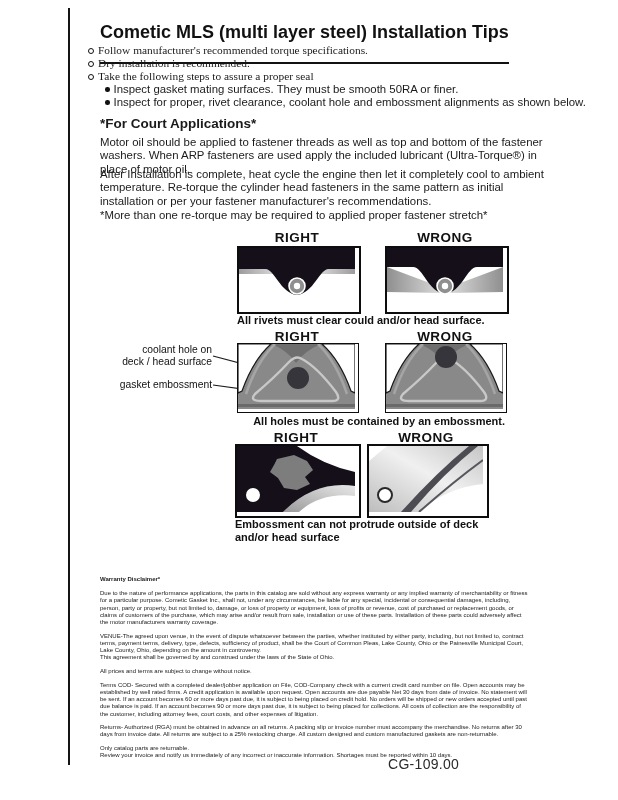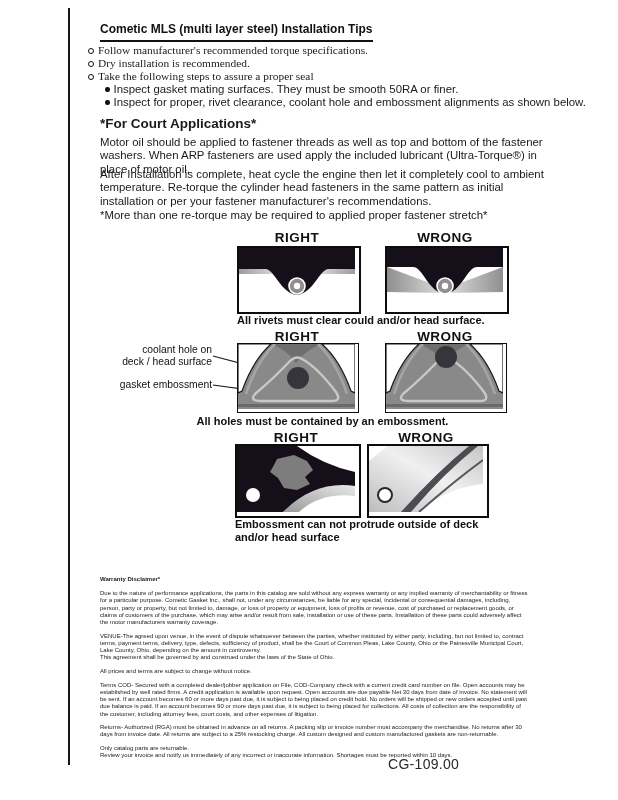--- a/index.html
+++ b/index.html
@@ -7,22 +7,22 @@
     width:618px;height:800px;background:#ffffff;position:relative;
     font-family:"Liberation Sans","DejaVu Sans",sans-serif;color:#1a1a1a;
     overflow:hidden;
   }
   .abs{position:absolute;}
   .pre{white-space:pre-line;}
 
   #page-edge-line{left:68px;top:8px;width:1.5px;height:757px;background:#151515;}
 
   #doc-title{
-    left:100px;top:22px;font-size:12px;font-weight:bold;color:#111;
-    border-bottom:2px solid #111;padding-bottom:4px;white-space:nowrap;
+    left:100px;top:22px;font-size:18px;font-weight:bold;color:#111;
+    border-bottom:2px solid #111;padding-bottom:19px;white-space:nowrap;
   }
 
   .bullet-row{left:88px;font-size:11.4px;line-height:13px;white-space:nowrap;
     display:flex;align-items:center;font-family:Liberation Serif, serif;}
   .bullet-row .marker{width:4px;height:4px;border:1px solid #111;border-radius:50%;
     margin-right:4px;flex:0 0 auto;}
   .sub-row{left:105px;font-size:11.4px;line-height:13px;white-space:nowrap;
     display:flex;align-items:center;}
   .sub-row .marker{width:4.5px;height:4.5px;background:#111;border-radius:50%;
     margin-right:4px;flex:0 0 auto;}
@@ -42,21 +42,21 @@
   #d1-wrong-label{left:385px;top:230px;width:120px;}
   #d1-right-box{left:237px;top:246px;width:120px;height:64px;}
   #d1-wrong-box{left:385px;top:246px;width:120px;height:64px;}
   #d1-caption{left:237px;top:314px;width:300px;}
 
   
   #d2-right-label{left:237px;top:329px;width:120px;}
   #d2-wrong-label{left:385px;top:329px;width:120px;}
   #d2-right-box{left:237px;top:343px;width:120px;height:68px;border-width:1.5px;}
   #d2-wrong-box{left:385px;top:343px;width:120px;height:68px;border-width:1.5px;}
-  #d2-caption{left:140px;top:415px;width:365px;text-align:center;}
+  #d2-caption{left:140px;top:415px;width:365px;text-align:right;}
   .callout{font-size:10.3px;line-height:11.5px;text-align:right;color:#111;}
   #callout-coolant{left:108px;top:344px;width:104px;}
   #callout-emboss{left:108px;top:379px;width:104px;}
   #leader-lines{left:212px;top:344px;width:92px;height:62px;pointer-events:none;}
 
   
   #d3-right-label{left:235px;top:430px;width:122px;}
   #d3-wrong-label{left:367px;top:430px;width:118px;}
   #d3-right-box{left:235px;top:444px;width:122px;height:70px;}
   #d3-wrong-box{left:367px;top:444px;width:118px;height:70px;}

